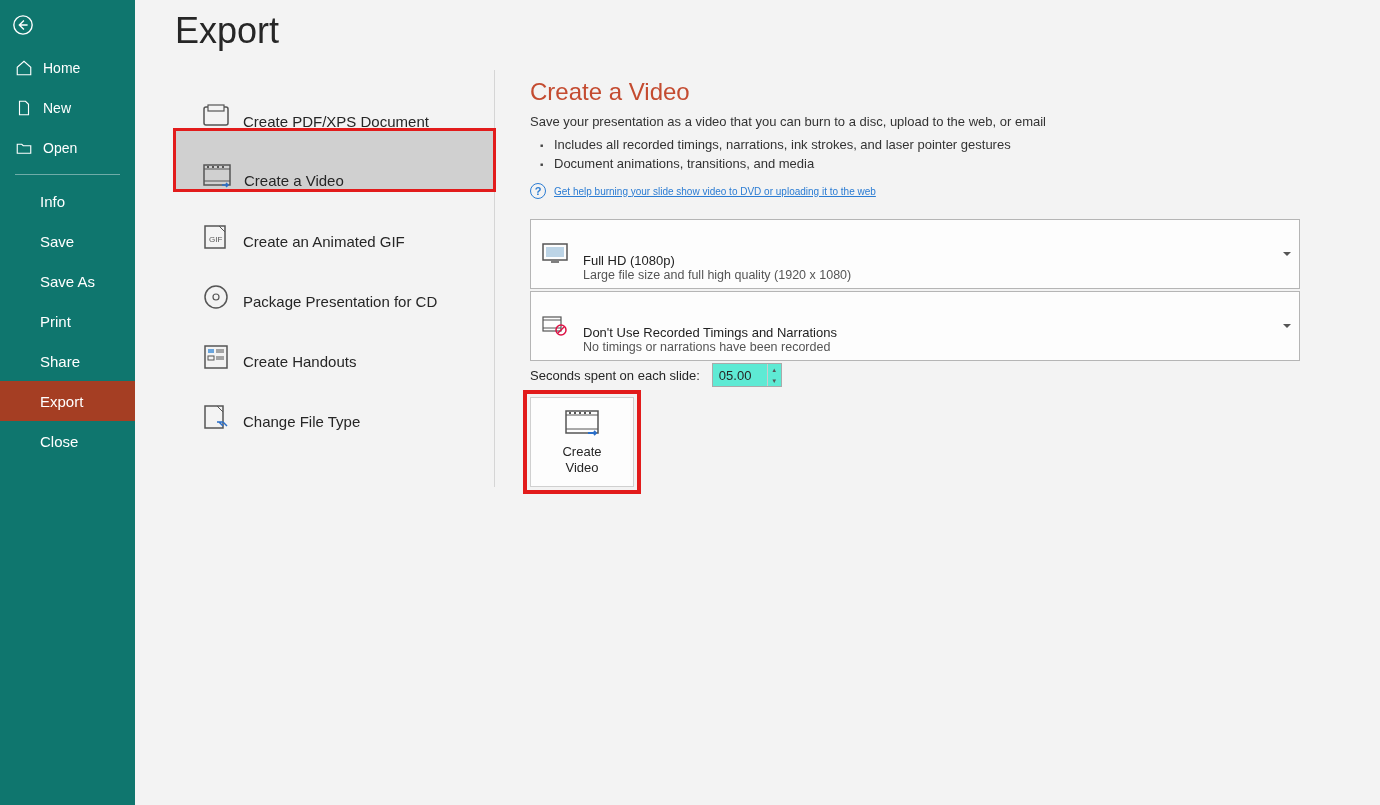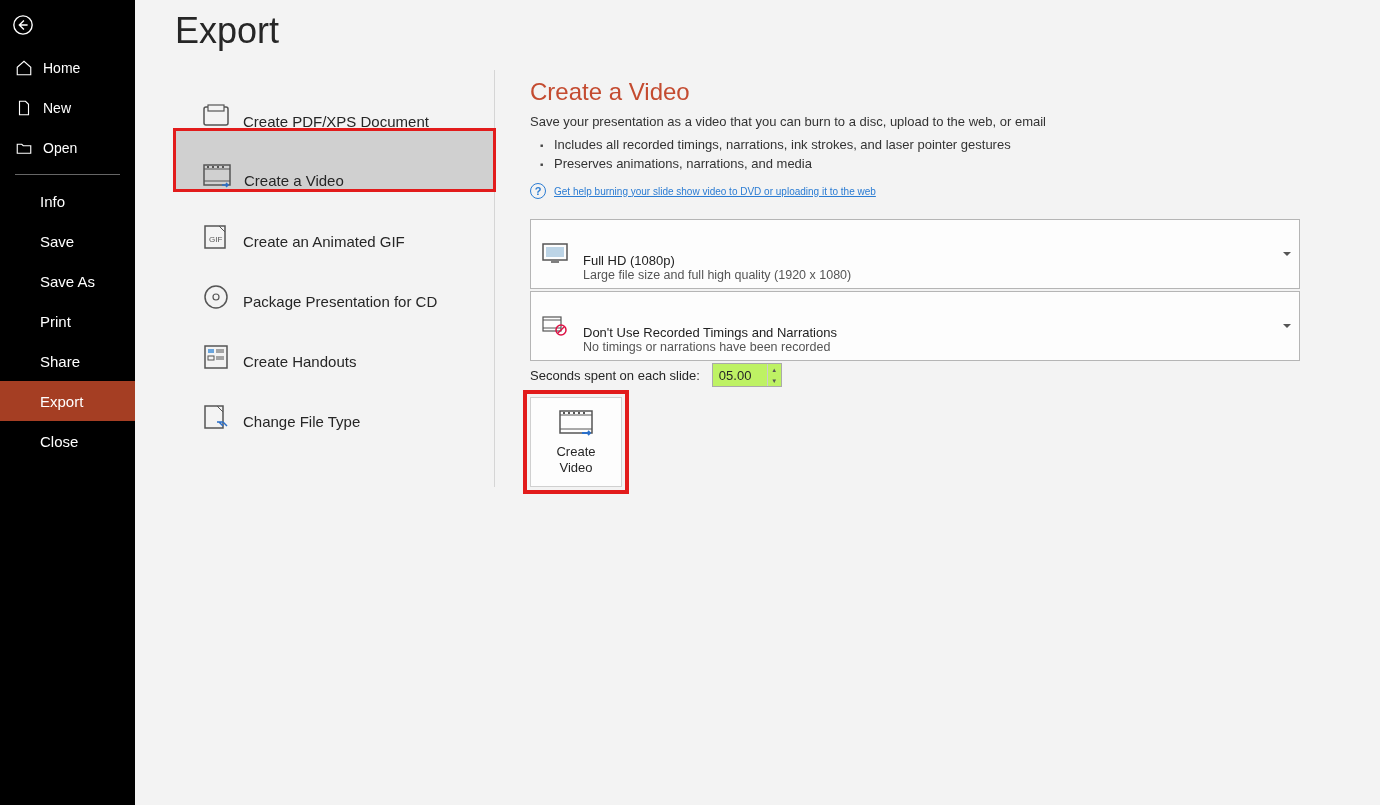--- a/index.html
+++ b/index.html
@@ -9,21 +9,21 @@
     color: #262626;
     background: #f3f3f3;
     width: 1380px;
     height: 805px;
     overflow: hidden;
     display: flex;
   }
   
   .sidebar {
     width: 135px;
-    background: #000000;
+    background: #0f766e;
     color: #fff;
     display: flex;
     flex-direction: column;
     padding-top: 12px;
   }
   .back-btn {
     width: 26px; height: 26px;
     margin-left: 10px;
     margin-bottom: 10px;
     display: flex; align-items: center; justify-content: center;
@@ -134,35 +134,35 @@
   .combo .combo-text .line1 { font-size: 13px; color: #222; margin-top: 27px; }
   .combo .combo-text .line2 { font-size: 12.5px; color: #555; }
   .combo .caret {
     position: absolute; right: 8px; top: 50%; transform: translateY(-50%);
     width: 0; height: 0; border-left: 4px solid transparent; border-right: 4px solid transparent;
     border-top: 4px solid #555;
   }
   .seconds-row { display: flex; align-items: center; margin-top: 0; text-align: center; }
   .seconds-label { font-size: 13px; margin-right: 12px; }
   .spinner {
-    width: 70px; height: 24px; border: 1px solid #aaa; background: #bef264;
+    width: 70px; height: 24px; border: 1px solid #aaa; background: #5eead4;
     display: flex; align-items: center; padding-left: 6px; position: relative;
     font-size: 13px;
   }
   .spinner .spin-btns {
     position: absolute; right: 0; top: 0; bottom: 0; width: 14px;
     display: flex; flex-direction: column; border-left: 1px solid #ccc;
   }
   .spinner .spin-btns div {
     flex: 1; display: flex; align-items: center; justify-content: center;
     cursor: pointer; font-size: 6px; color: #555;
   }
   
   .create-video-btn {
-    width: 92px; height: 90px;
+    width: 104px; height: 90px;
     border: 1px solid #d0d0d0;
     background: #fdfdfd;
     display: flex; flex-direction: column; align-items: center; justify-content: center;
     margin-top: 10px; cursor: pointer;
     outline: 4px solid #e21b1b;
     outline-offset: 3px;
   }
   .create-video-btn .btn-icon { width: 40px; height: 30px; margin-bottom: 6px; display:flex; align-items:center; justify-content:center;}
   .create-video-btn .btn-text { font-size: 13px; text-align: center; line-height: 1.2; }
 </style>
@@ -298,21 +298,21 @@
         <span class="label">Change File Type</span>
       </div>
 
     </div>
 
     <div class="detail">
       <div class="detail-title">Create a Video</div>
       <div class="detail-desc">Save your presentation as a video that you can burn to a disc, upload to the web, or email</div>
       <ul>
         <li>Includes all recorded timings, narrations, ink strokes, and laser pointer gestures</li>
-        <li>Preserves animations, narrations, and media</li>
+        <li>Document animations, transitions, and media</li>
       </ul>
       <div class="help-row">
         <span class="help-icon">?</span>
         <span class="help-link">Get help burning your slide show video to DVD or uploading it to the web</span>
       </div>
 
       <div class="combo">
         <span class="combo-icon">
           <svg width="28" height="24" viewBox="0 0 28 24">
               <rect x="2" y="2" width="24" height="16" fill="none" stroke="#555" stroke-width="1.5"></rect>

